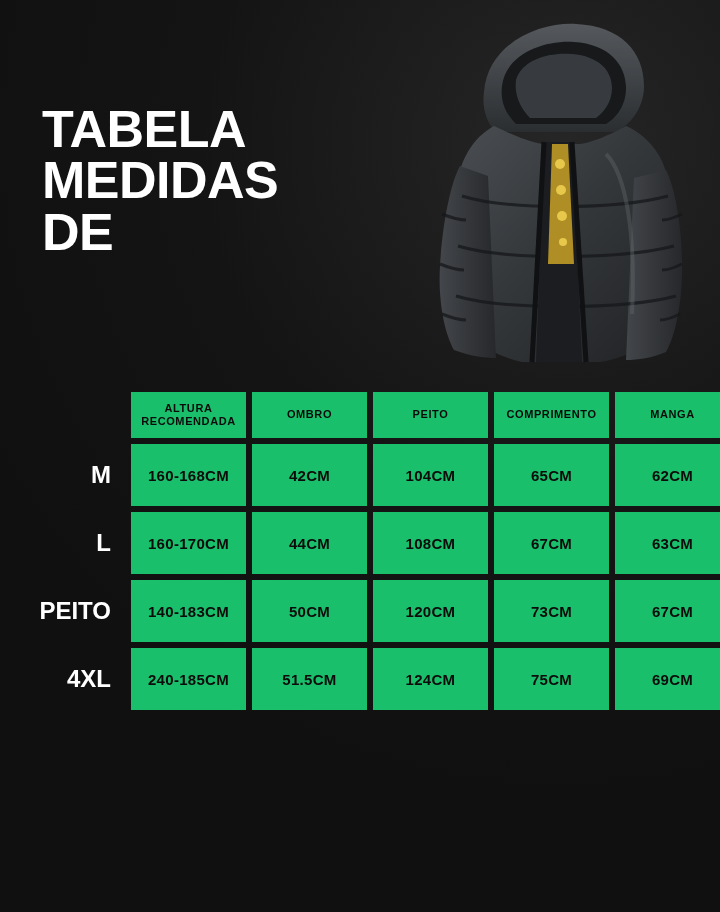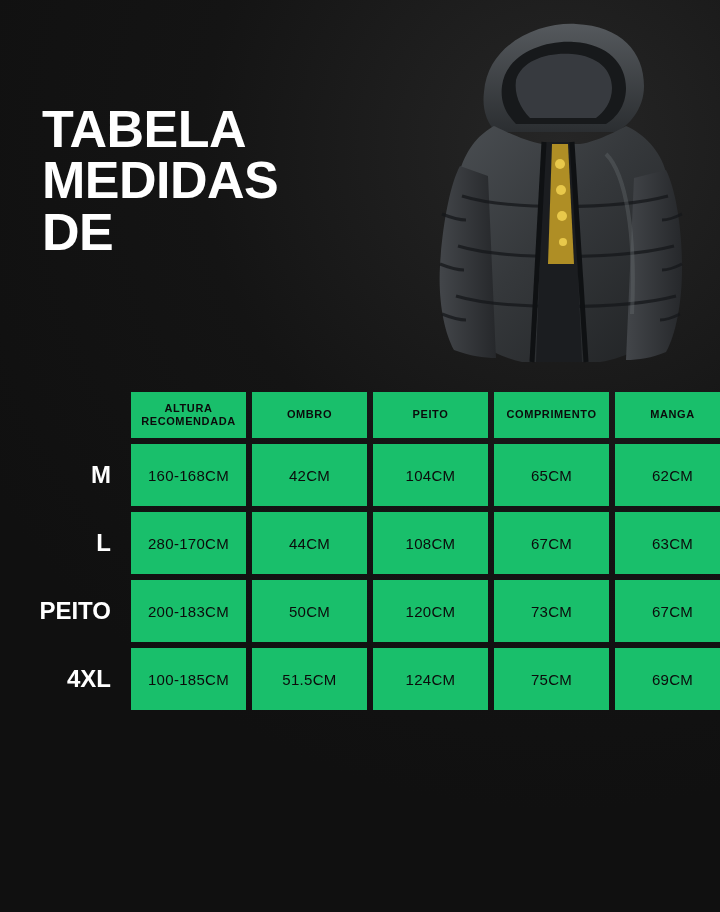--- a/index.html
+++ b/index.html
@@ -89,21 +89,21 @@
     font-weight: bold;
     text-align: right;
     padding-right: 14px;
     background: transparent;
     white-space: nowrap;
   }
   td.data-cell {
     background: #19bf6b;
     color: #0b0b0b;
     font-size: 15px;
-    font-weight: normal;
+    font-weight: bold;
     text-align: center;
     height: 62px;
     vertical-align: middle;
     letter-spacing: 0.3px;
   }
 </style>
 </head>
 <body>
 
 <div class="page">
@@ -193,37 +193,37 @@
         <tr>
           <td class="row-label">M</td>
           <td class="data-cell">160-168CM</td>
           <td class="data-cell">42CM</td>
           <td class="data-cell">104CM</td>
           <td class="data-cell">65CM</td>
           <td class="data-cell">62CM</td>
         </tr>
         <tr>
           <td class="row-label">L</td>
-          <td class="data-cell">280-170CM</td>
+          <td class="data-cell">160-170CM</td>
           <td class="data-cell">44CM</td>
           <td class="data-cell">108CM</td>
           <td class="data-cell">67CM</td>
           <td class="data-cell">63CM</td>
         </tr>
         <tr>
           <td class="row-label">PEITO</td>
-          <td class="data-cell">200-183CM</td>
+          <td class="data-cell">140-183CM</td>
           <td class="data-cell">50CM</td>
           <td class="data-cell">120CM</td>
           <td class="data-cell">73CM</td>
           <td class="data-cell">67CM</td>
         </tr>
         <tr>
           <td class="row-label">4XL</td>
-          <td class="data-cell">100-185CM</td>
+          <td class="data-cell">240-185CM</td>
           <td class="data-cell">51.5CM</td>
           <td class="data-cell">124CM</td>
           <td class="data-cell">75CM</td>
           <td class="data-cell">69CM</td>
         </tr>
       </tbody>
     </table>
   </div>
 
 </div>

